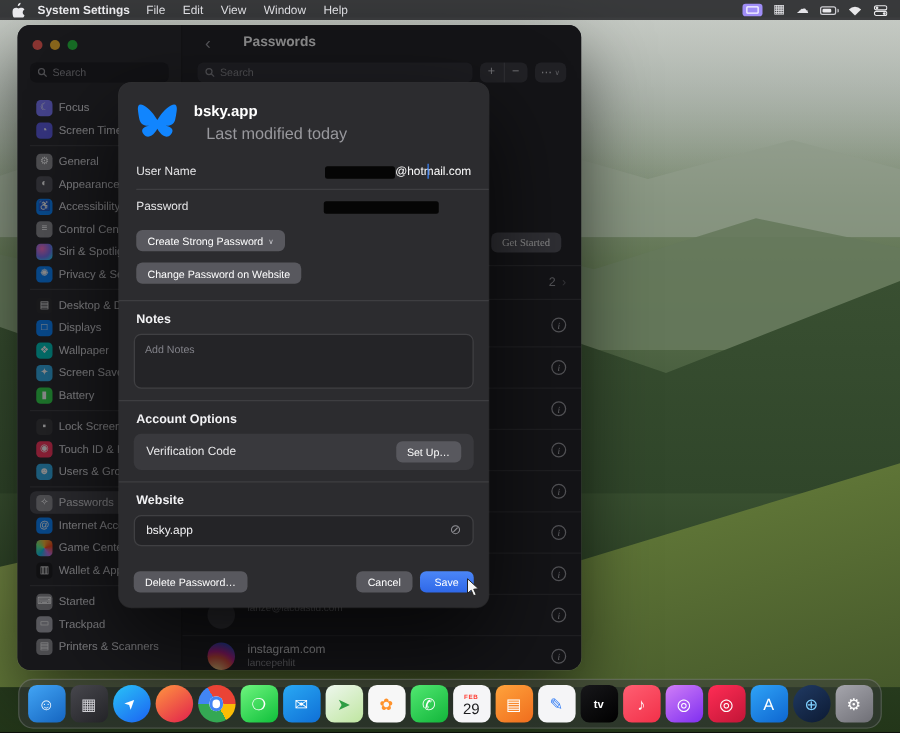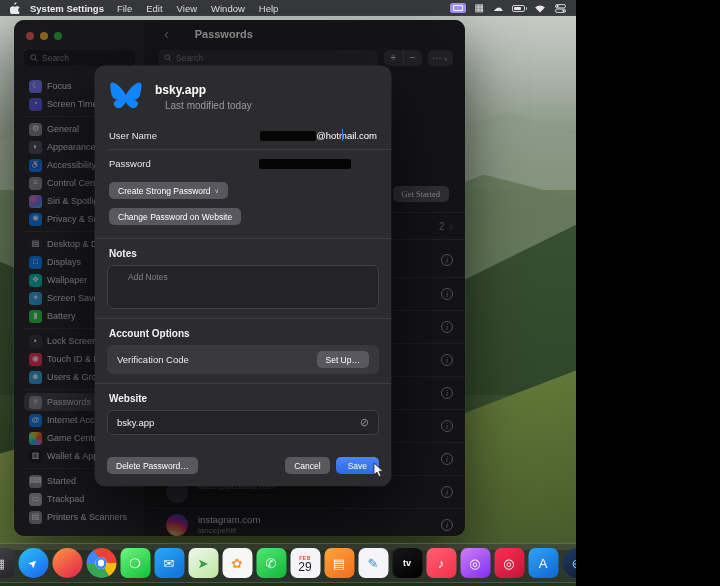--- a/index.html
+++ b/index.html
@@ -1,18 +1,18 @@
 <!DOCTYPE html>
 <html><head>
 <meta charset="utf-8">
 <style>
   * { margin:0; padding:0; box-sizing:border-box; }
   html,body { background:#000; }
   body { font-family:"Liberation Sans", sans-serif; -webkit-font-smoothing:antialiased; }
-  #screen { position:relative; width:576px; height:586px; overflow:hidden; background:
+  #screen { position:relative; width:720px; height:586px; overflow:hidden; background:
       linear-gradient(180deg,#b3b8b2 0px,#98a198 70px,#7c8b74 140px,#5e734f 220px,#4a6040 300px,#3b5232 380px,#2e4427 460px,#233619 586px); }
 
   
   .wp { position:absolute; left:0; right:0; pointer-events:none; }
   .wp-fog { top:14px; height:150px; background:linear-gradient(180deg,rgba(216,220,214,.55),rgba(216,220,214,0)); }
   .wp-ridge-a { top:60px; height:130px; background:#8f9b8a; opacity:.75;
       clip-path:polygon(0 62%,12% 40%,30% 70%,52% 32%,72% 64%,88% 40%,100% 58%,100% 100%,0 100%); }
   .wp-ridge-b { top:110px; height:170px; background:#66795c; opacity:.9;
       clip-path:polygon(0 55%,18% 72%,42% 36%,66% 62%,84% 38%,100% 52%,100% 100%,0 100%); }
   .wp-mountain { top:165px; height:230px; background:linear-gradient(180deg,#3c5234,#30462a);
@@ -85,37 +85,37 @@
   .row-sub { font-size:8px; color:#98989d; margin-top:1px; }
   .info-btn { position:absolute; right:12px; top:10px; width:12px; height:12px; border:1px solid #98989d; border-radius:50%;
       color:#b8b8bd; font-size:7.5px; font-style:italic; display:flex; align-items:center; justify-content:center;
       background:none; font-family:"Liberation Serif", serif; }
 
   
   #dialog { position:absolute; left:95px; top:66px; width:296px; height:420px; background:#2c2c2f; border-radius:10px;
       box-shadow:0 28px 70px rgba(0,0,0,.7), 0 0 0 .5px rgba(255,255,255,.14); z-index:30; color:#e8e8ea; }
   .dlg-header { display:flex; gap:12px; align-items:center; padding:16px 14px 10px; }
   .dlg-title { font-size:12px; font-weight:bold; color:#fff; }
-  .dlg-sub { font-size:10px; color:#98989d; margin-top:3px;padding-left:10px; }
+  .dlg-sub { font-size:13px; color:#98989d; margin-top:3px;padding-left:10px; }
   .dlg-row { display:flex; justify-content:space-between; align-items:center; padding:8px 14px; font-size:9.5px; }
   .dlg-row .rlabel { color:#e6e6e8; }
   .dlg-sep-inset { border-top:1px solid #3e3e41; margin-left:14px; }
   .dlg-sep-full { border-top:1px solid #3e3e41; margin-top:9px; }
   .uname-value { display:flex; align-items:center; position:relative; color:#fff; }
   .redact { background:#050505; border-radius:2px; height:10px; display:inline-block; }
   .redact-user { width:56px; }
   .redact-pass { width:92px; margin-right:26px; }
   .caret { position:absolute; right:34px; top:-1px; width:1.5px; height:12px; background:#3b82f7; }
   .dlg-btnrow { display:flex; justify-content:flex-start; padding:5px 14px 4px; }
   .btn-gray { background:#58585e; border:none; border-radius:5px; color:#fff; font-size:8.5px; padding:3.5px 9px;
       display:inline-flex; align-items:center; gap:4px; }
   .btn-gray .chev { font-size:6px; color:#c6c6cc; }
   .dlg-section-h { font-size:10px; font-weight:bold; color:#f2f2f4; padding:9px 14px 6px; }
   .notes-box { margin:0 12px; height:44px; background:#242427; border:1px solid #404043; border-radius:6px;
-      padding:6px 20px; font-size:8.5px; color:#83838a; }
+      padding:6px 8px; font-size:8.5px; color:#83838a; }
   .opt-box { margin:0 12px; background:#39393d; border-radius:6px; display:flex; justify-content:space-between;
       align-items:center; padding:6px 10px; font-size:9.5px; }
   .site-box { margin:0 12px; background:#242427; border:1px solid #404043; border-radius:6px; display:flex;
       justify-content:space-between; align-items:center; padding:6px 9px; font-size:9.5px; color:#f2f2f4; }
   .site-icon { color:#8e8e93; font-size:11px; line-height:1; }
   .dlg-footer { position:absolute; left:12px; right:12px; bottom:12px; display:flex; align-items:center; }
   .dlg-footer .spacer { flex:1; }
   .btn-save { background:linear-gradient(180deg,#4b86f7,#2f68e8); border:none; border-radius:5px; color:#fff;
       font-size:8.5px; padding:3.5px 12px; margin-left:6px; }
 

